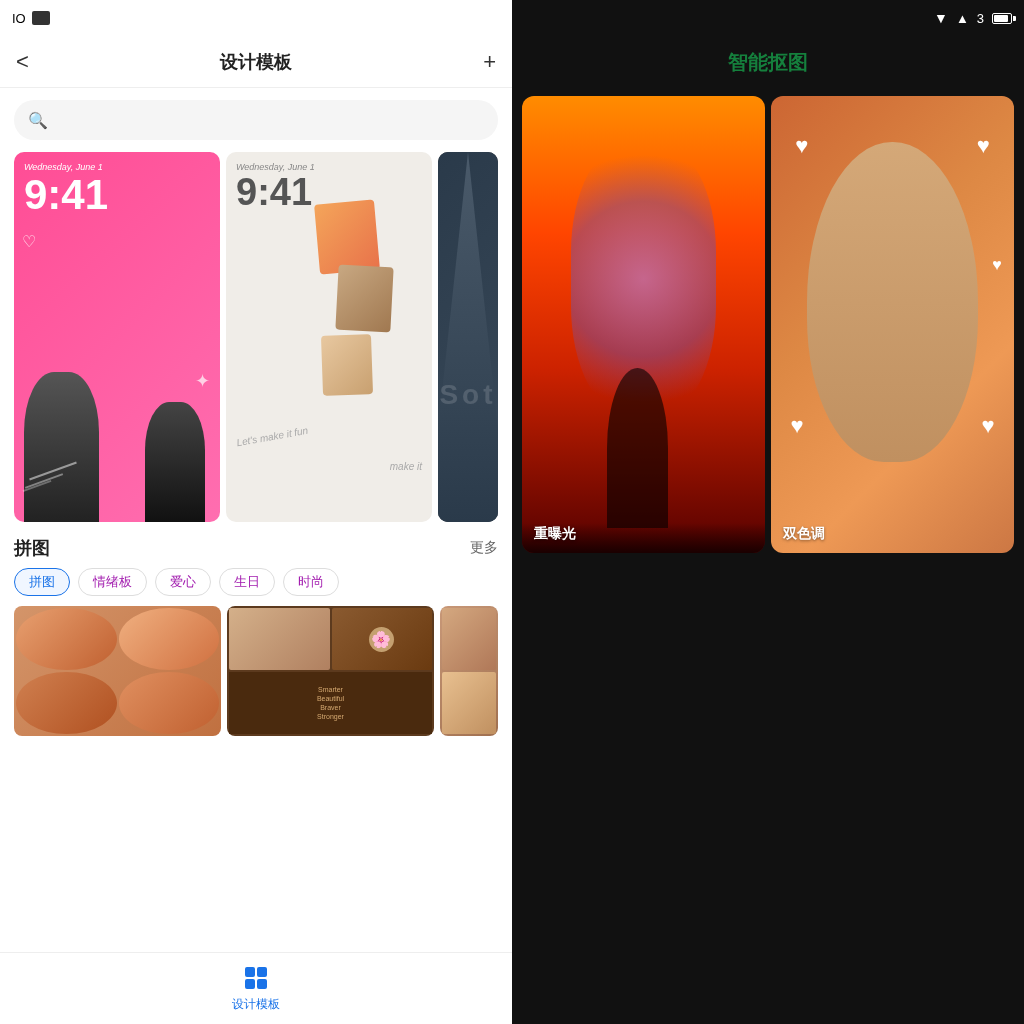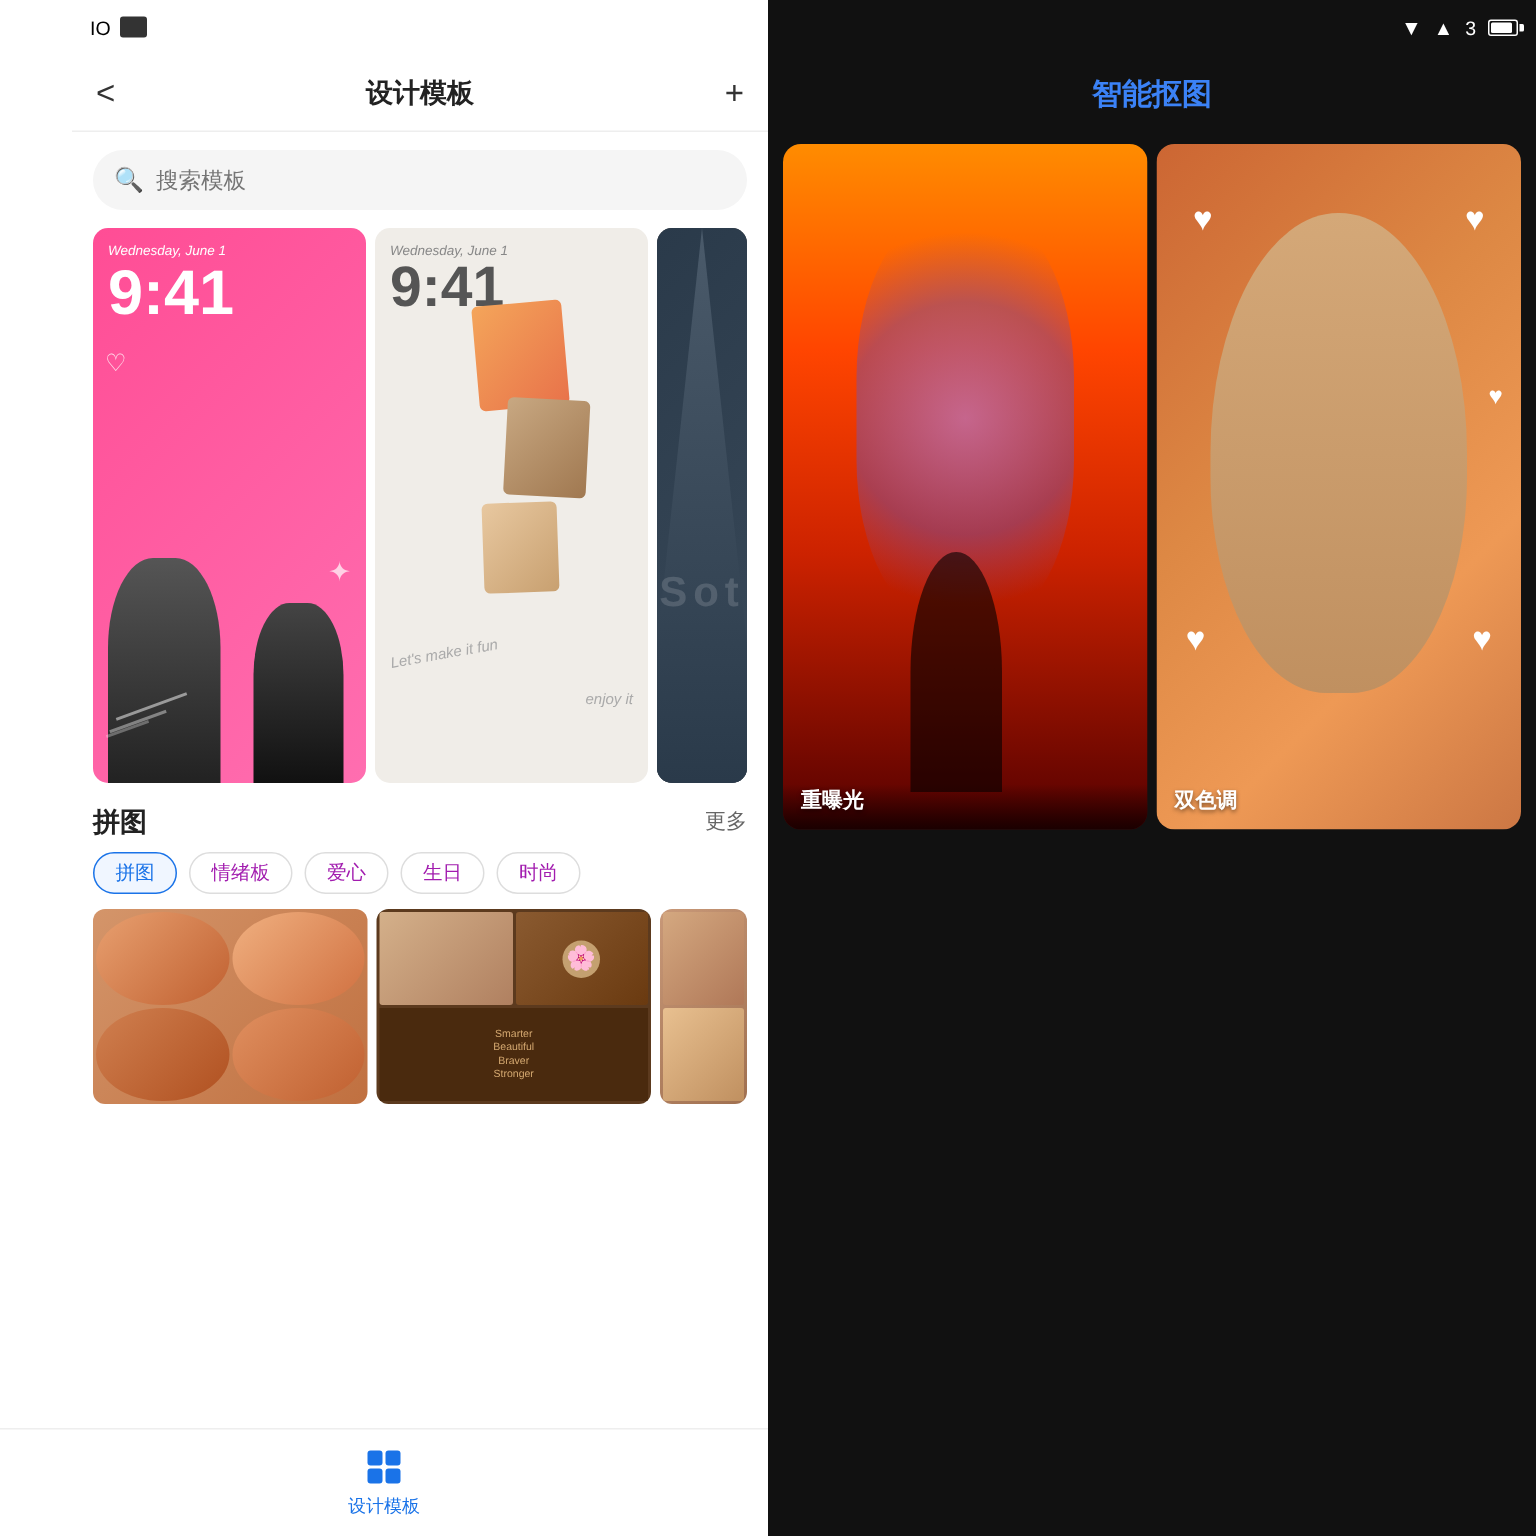--- a/index.html
+++ b/index.html
@@ -13,21 +13,20 @@
     }
 
     
     .left-panel {
       width: 512px;
       height: 1024px;
       background: #fff;
       display: flex;
       flex-direction: column;
       position: relative;
-      padding-left: 48px;
     }
 
     .status-bar-left {
       height: 36px;
       background: #fff;
       display: flex;
       align-items: center;
       padding: 0 12px;
       gap: 6px;
     }
@@ -399,21 +398,21 @@
       height: 52px;
       background: #111;
       display: flex;
       align-items: center;
       justify-content: center;
       padding: 0 16px;
     }
     .right-title {
       font-size: 20px;
       font-weight: 700;
-      color: #3b82f6;
+      color: #15803d;
     }
 
     .features-grid {
       flex: 1;
       display: grid;
       grid-template-columns: 1fr 1fr;
       grid-template-rows: 1fr 1fr;
       gap: 6px;
       padding: 8px 10px;
     }
@@ -613,21 +612,20 @@
   </div>
 
   <div class="top-nav">
     <span class="back-btn">&lt;</span>
     <span class="nav-title">设计模板</span>
     <span class="nav-action">+</span>
   </div>
 
   <div class="search-bar">
     <span class="search-icon">🔍</span>
-    <input type="text" placeholder="搜索模板" style="">
   </div>
 
   <div class="templates-grid">
 
     <div class="template-card">
       <div class="pink-card">
         <div class="date-text">Wednesday, June 1</div>
         <div class="time-text">9:41</div>
         <span class="pink-decor-heart">♡</span>
         <div class="person-silhouette"></div>
@@ -642,21 +640,21 @@
     <div class="template-card">
       <div class="white-card">
         <div class="date-text">Wednesday, June 1</div>
         <div class="time-text">9:41</div>
         <div class="photo-collage">
           <div class="photo-small-1"></div>
           <div class="photo-small-2"></div>
           <div class="photo-small-3"></div>
         </div>
         <div class="white-decor-text">Let's make it fun</div>
-        <div class="white-decor-text2">enjoy it</div>
+        <div class="white-decor-text2">make it</div>
       </div>
     </div>
 
     <div class="template-card dark">
       <div class="dark-third-card">
         <div class="mountain-shape"></div>
         <div class="sot-text">Sot</div>
       </div>
     </div>
   </div>

